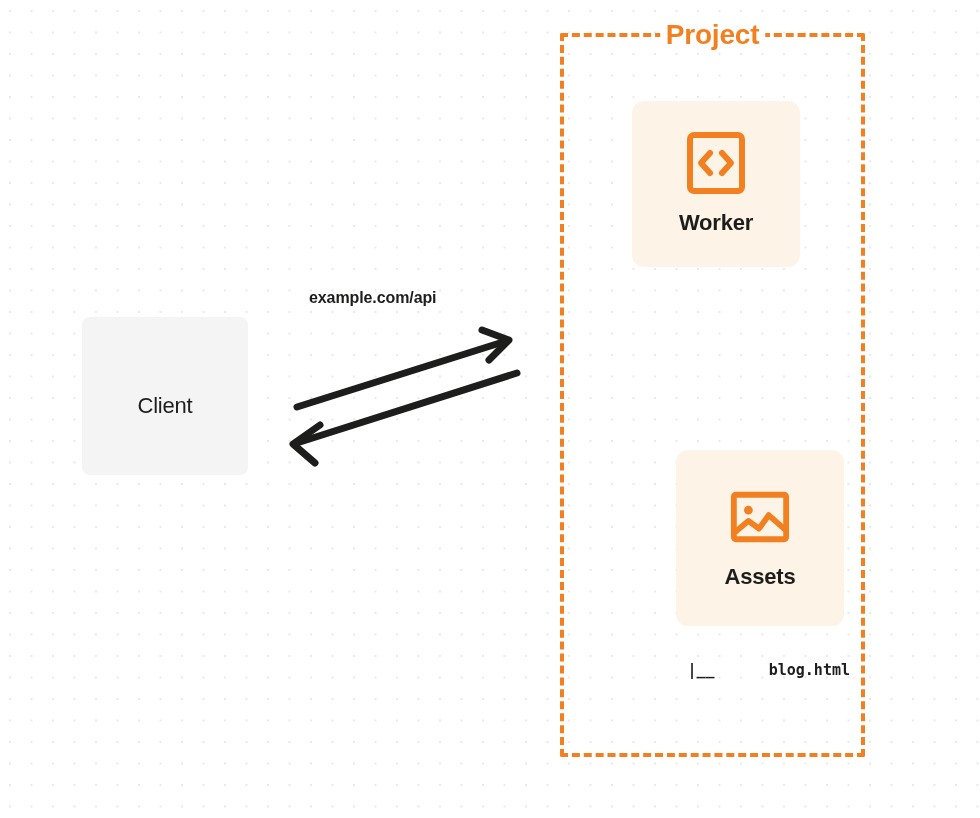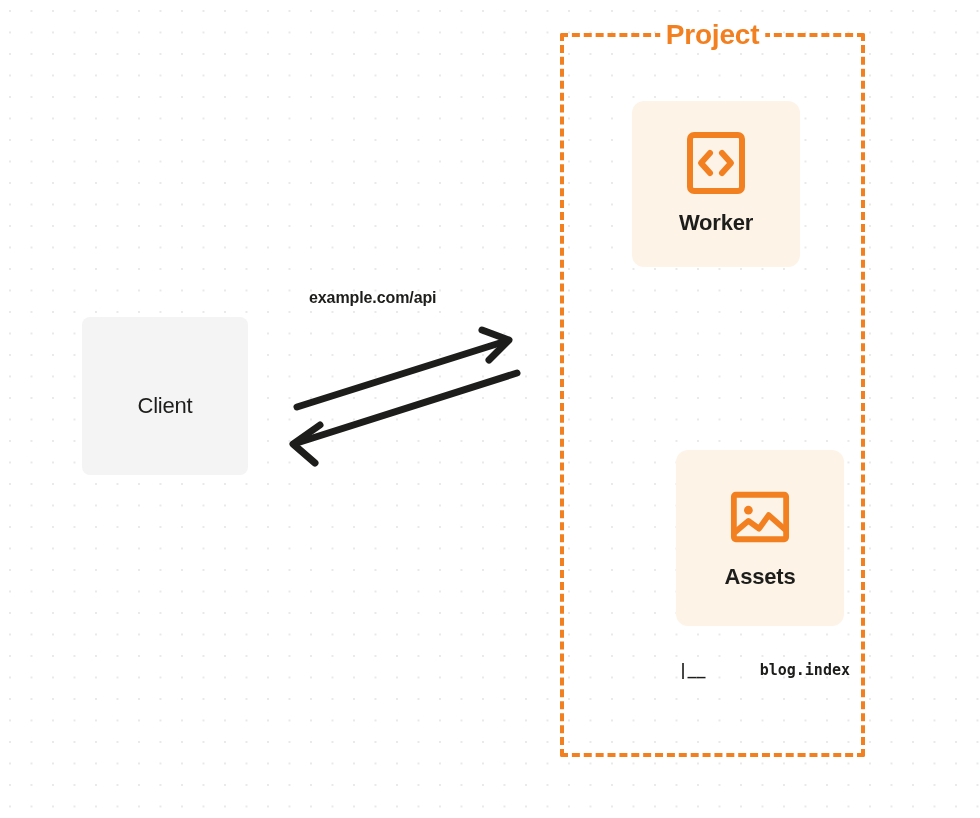--- a/index.html
+++ b/index.html
@@ -190,18 +190,18 @@
     <div id="assets-card" class="service-card">
       <svg class="service-icon" viewBox="0 0 62 54" xmlns="http://www.w3.org/2000/svg">
         <rect x="4" y="4" width="54" height="46" rx="2" ry="2" fill="none" stroke="#f38020" stroke-width="6"></rect>
         <circle cx="19" cy="20" r="4.5" fill="#f38020"></circle>
         <polyline points="6,42 19,31 30,39 40,25 57,40" fill="none" stroke="#f38020" stroke-width="6" stroke-linecap="round" stroke-linejoin="round"></polyline>
       </svg>
       <span class="service-label">Assets</span>
     </div>
 
     <div id="file-tree">
-      <span class="tree-row"> |__      blog.index</span>
+      <span class="tree-row"> |__      blog.html</span>
       
     </div>
 
   </div>
 </div>
 
 </body></html>

